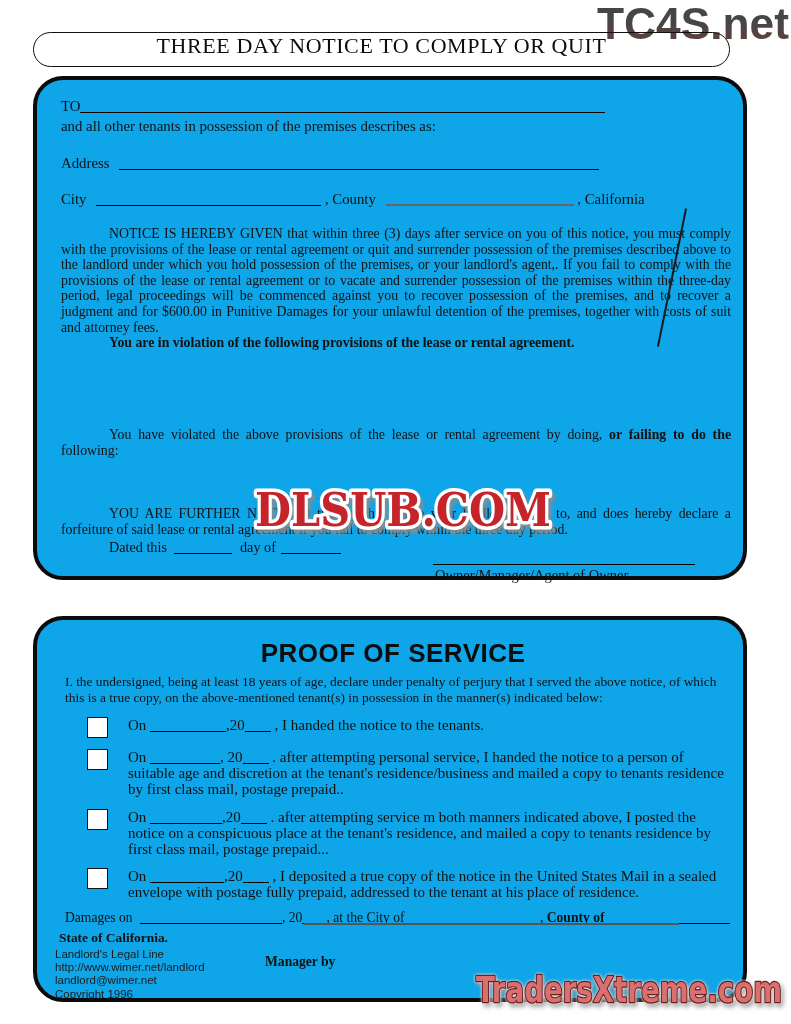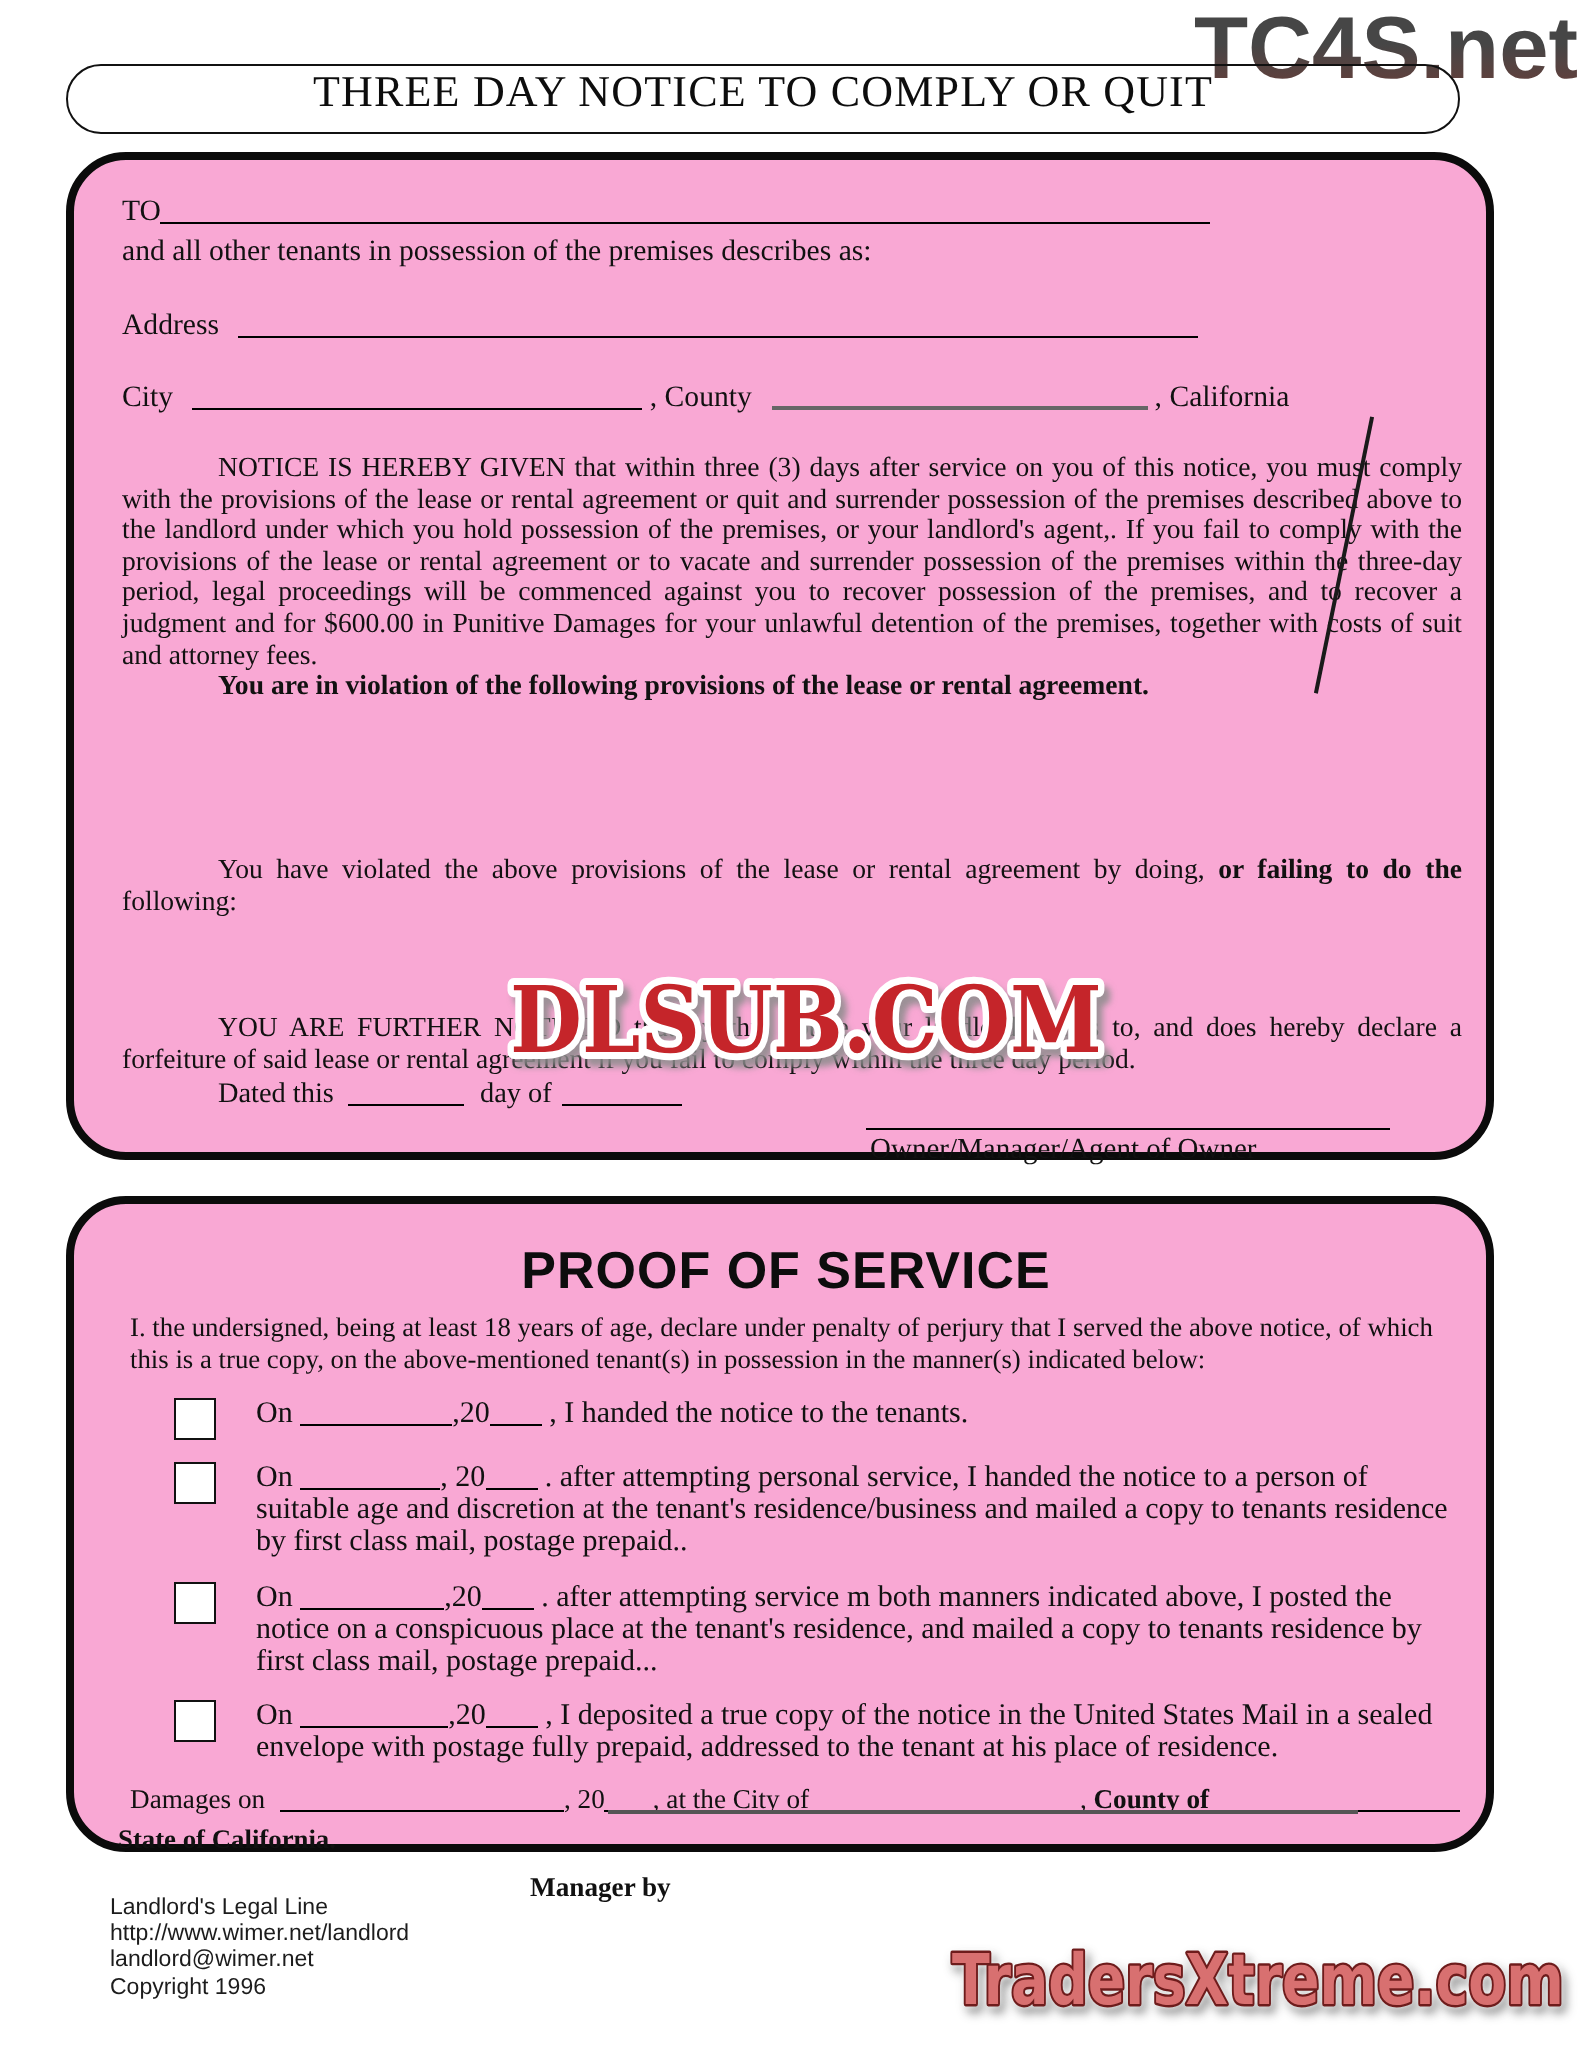--- a/index.html
+++ b/index.html
@@ -25,24 +25,24 @@
   }
   .title-pill span {
     font-family:"Liberation Serif", serif;
     font-size:22px; letter-spacing:0.6px; color:#0d0d0d;
   }
 
   
   .formbox {
     left:33px; width:714px;
     border:4px solid #0b0b0b; border-radius:30px;
-    background:#f9a8d4;
+    background:#0ea5e9;
   }
   #box-notice { top:76px; height:504px; padding:14px 10px 0 24px; }
-  #box-proof  { top:598px; height:328px; padding:10px 14px 0 20px; }
+  #box-proof  { top:616px; height:386px; padding:10px 14px 0 20px; }
 
   
   .blank {
     display:inline-block;
     border-bottom:1.2px solid #000;
     height:14px; vertical-align:-2px;
   }
   .blank.gray { border-bottom:2px solid #666; }
 
   .fieldline { font-size:14.8px; }

